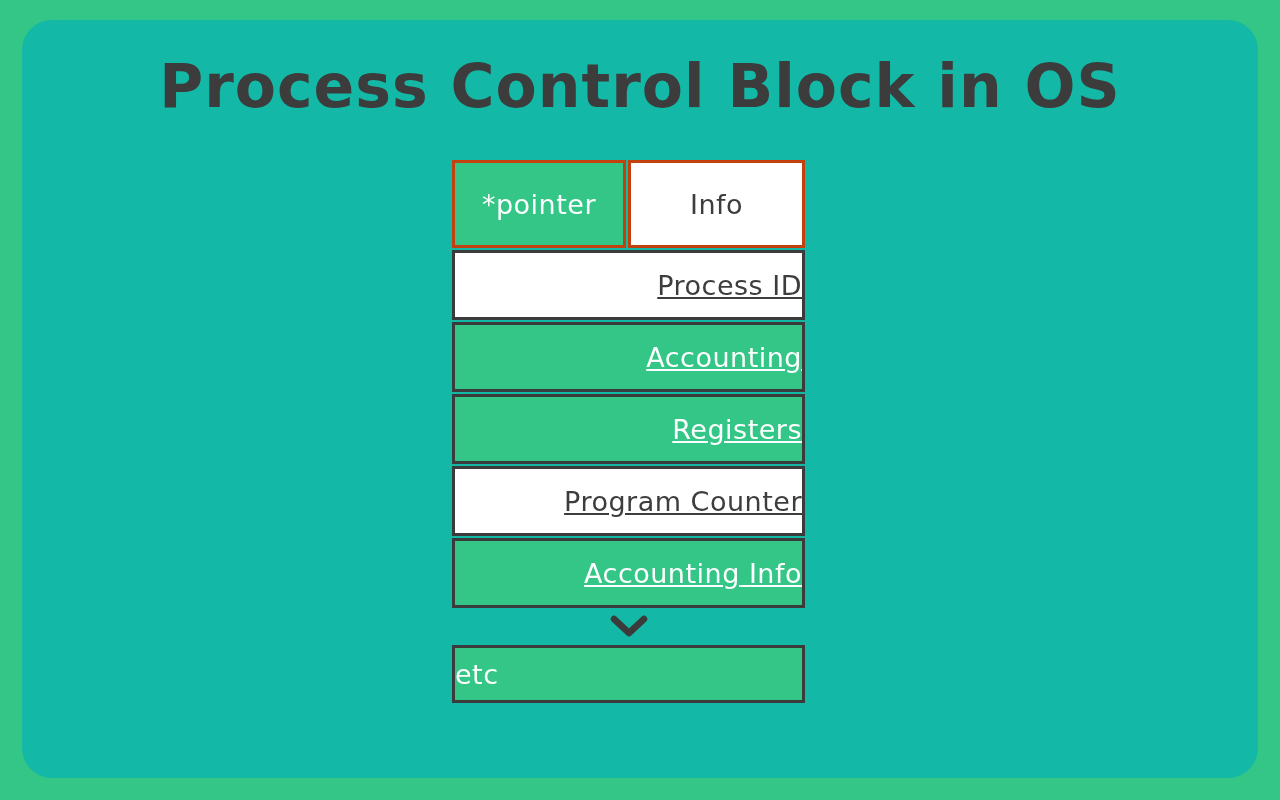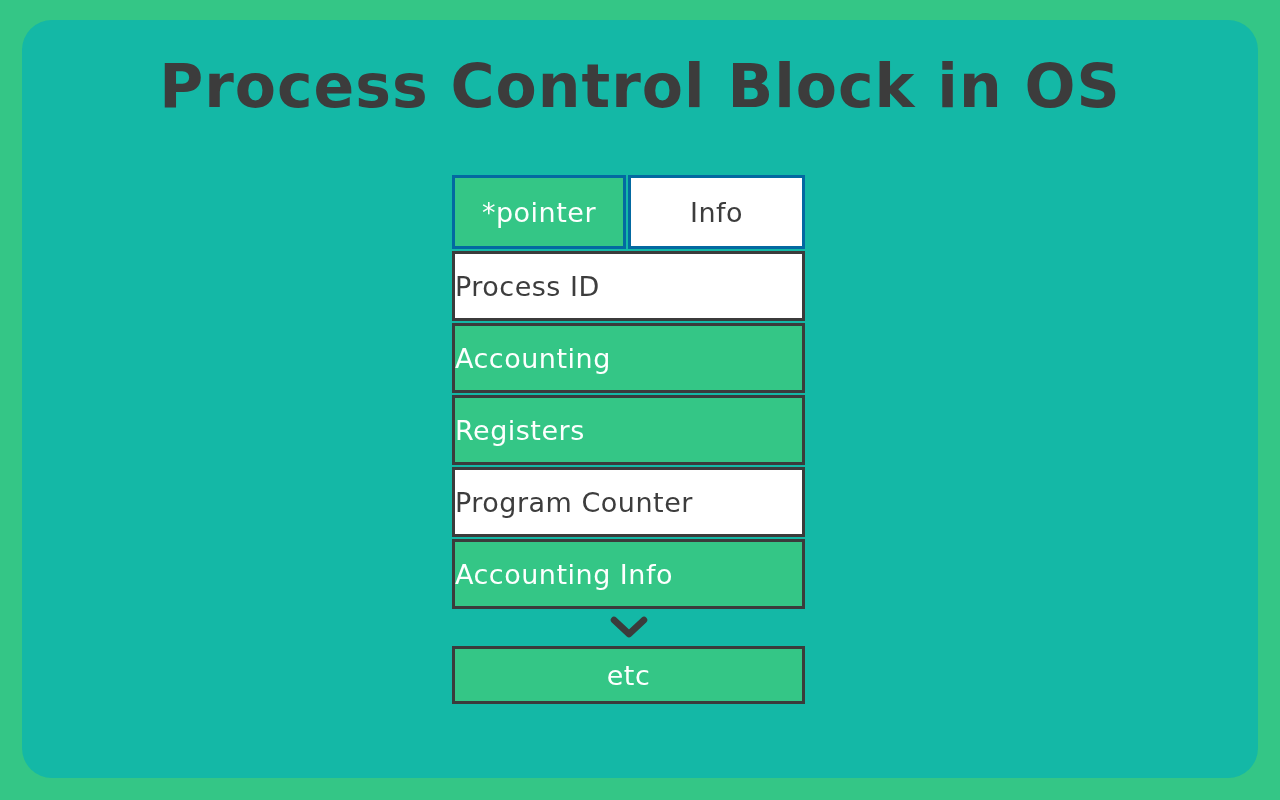--- a/index.html
+++ b/index.html
@@ -35,63 +35,63 @@
     width: 353px;
   }
 
   .row {
     height: 70px;
     margin-bottom: 2px;
     border: 3px solid #3b3b3b;
     background: #ffffff;
     display: flex;
     align-items: center;
-    justify-content: flex-start;
+    justify-content: flex-end;
     font-size: 27px;
     letter-spacing: 0.5px;
     color: #3d3d3d;
+    text-decoration: underline;
   }
   .row.green { background: #34c686; color: #fdfffe; }
 
   .split-row {
     display: flex;
     gap: 2px;
     margin-bottom: 2px;
   }
   .split-row .cell {
-    height: 74px;
-    border: 3px solid #0369a1;
+    height: 88px;
+    border: 3px solid #c2410c;
     background: #ffffff;
     display: flex;
     align-items: center;
     justify-content: center;
     font-size: 27px;
     letter-spacing: 0.5px;
     color: #3d3d3d;
-    margin-top: 15px;
   }
   .split-row .cell.green { background: #34c686; color: #fdfffe; }
   .split-row .cell-left { width: 174px; }
   .split-row .cell-right { flex: 1; }
 
   .arrow-zone {
     height: 35px;
     display: flex;
     align-items: center;
     justify-content: center;
   }
 
   .footer-row {
     height: 58px;
     border: 3px solid #3b3b3b;
     background: #34c686;
     color: #fdfffe;
     display: flex;
     align-items: center;
-    justify-content: center;
+    justify-content: flex-start;
     font-size: 27px;
     letter-spacing: 0.5px;
   }
 </style>
 </head>
 <body>
 
 <div class="card">
 
   <h1 class="title">Process Control Block in OS</h1>

